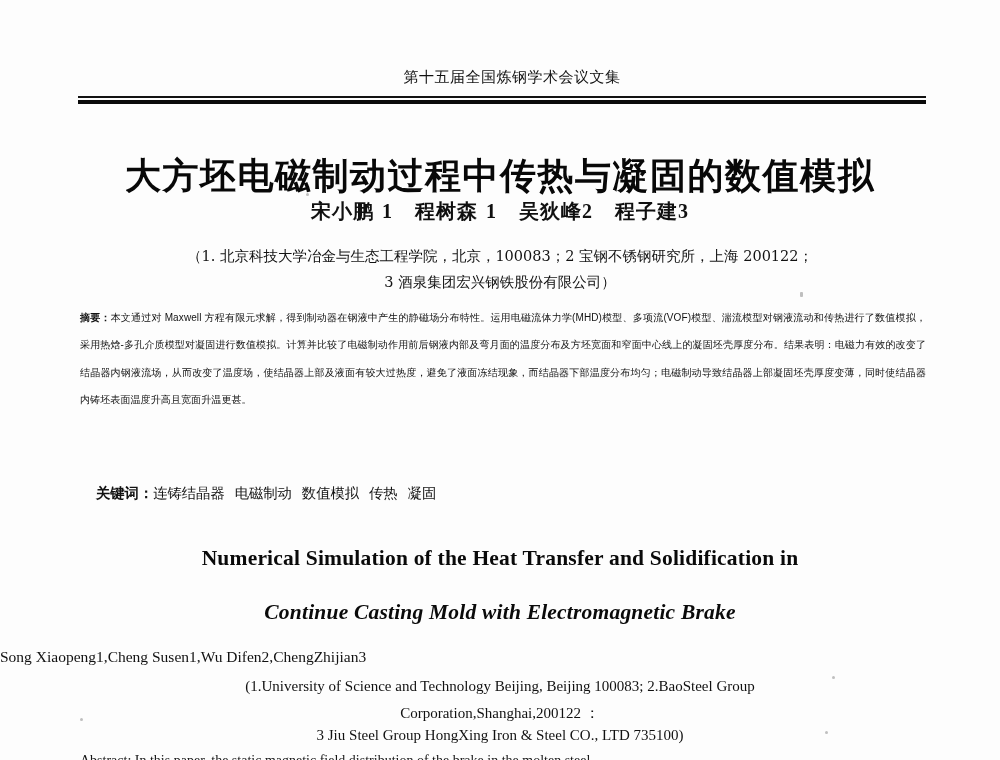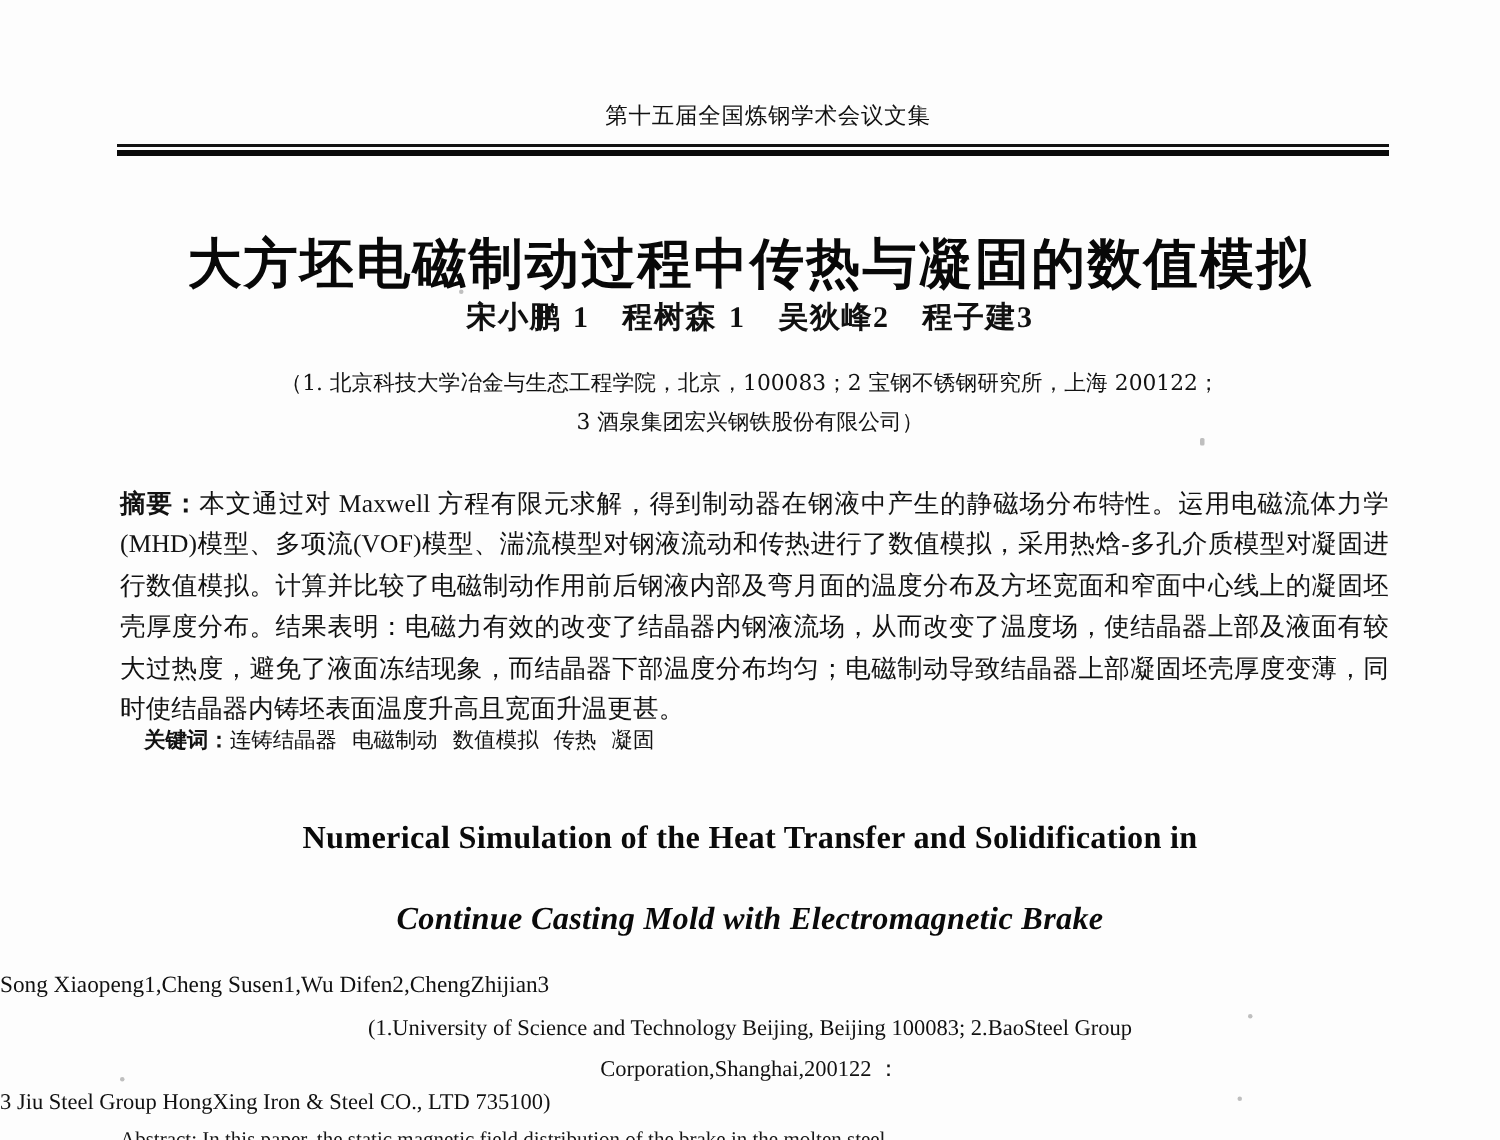--- a/index.html
+++ b/index.html
@@ -93,27 +93,27 @@
     text-align: center;
     font-size: 14.5px;
     line-height: 26px;
     font-family: "DejaVu Serif", "Liberation Serif", serif;
     color: #121212;
   }
 
   
   .abstract {
     position: absolute;
-    top: 322px;
+    top: 304px;
     left: 80px;
     width: 846px;
-    font-size: 17px;
+    font-size: 10px;
     line-height: 27.4px;
     text-align: justify;
-    font-family: Liberation Serif, serif;
+    font-family: Liberation Sans, sans-serif;
     color: #121212;
     letter-spacing: 0.1px;
   }
   .abstract .lead {
     font-weight: bold;
   }
   .keywords {
     position: absolute;
     top: 484px;
     left: 80px;
@@ -161,20 +161,21 @@
     line-height: 27px;
     font-family: "Liberation Serif", "DejaVu Serif", serif;
     color: #111;
   }
 
   .en-affil-3 {
     position: absolute;
     top: 727px;
     left: 0;
     right: 0;
+    text-align: center;
     font-size: 15px;
     font-family: "Liberation Serif", "DejaVu Serif", serif;
     color: #111;
   }
 
   
   .clipped-line {
     position: absolute;
     top: 752px;
     left: 80px;

